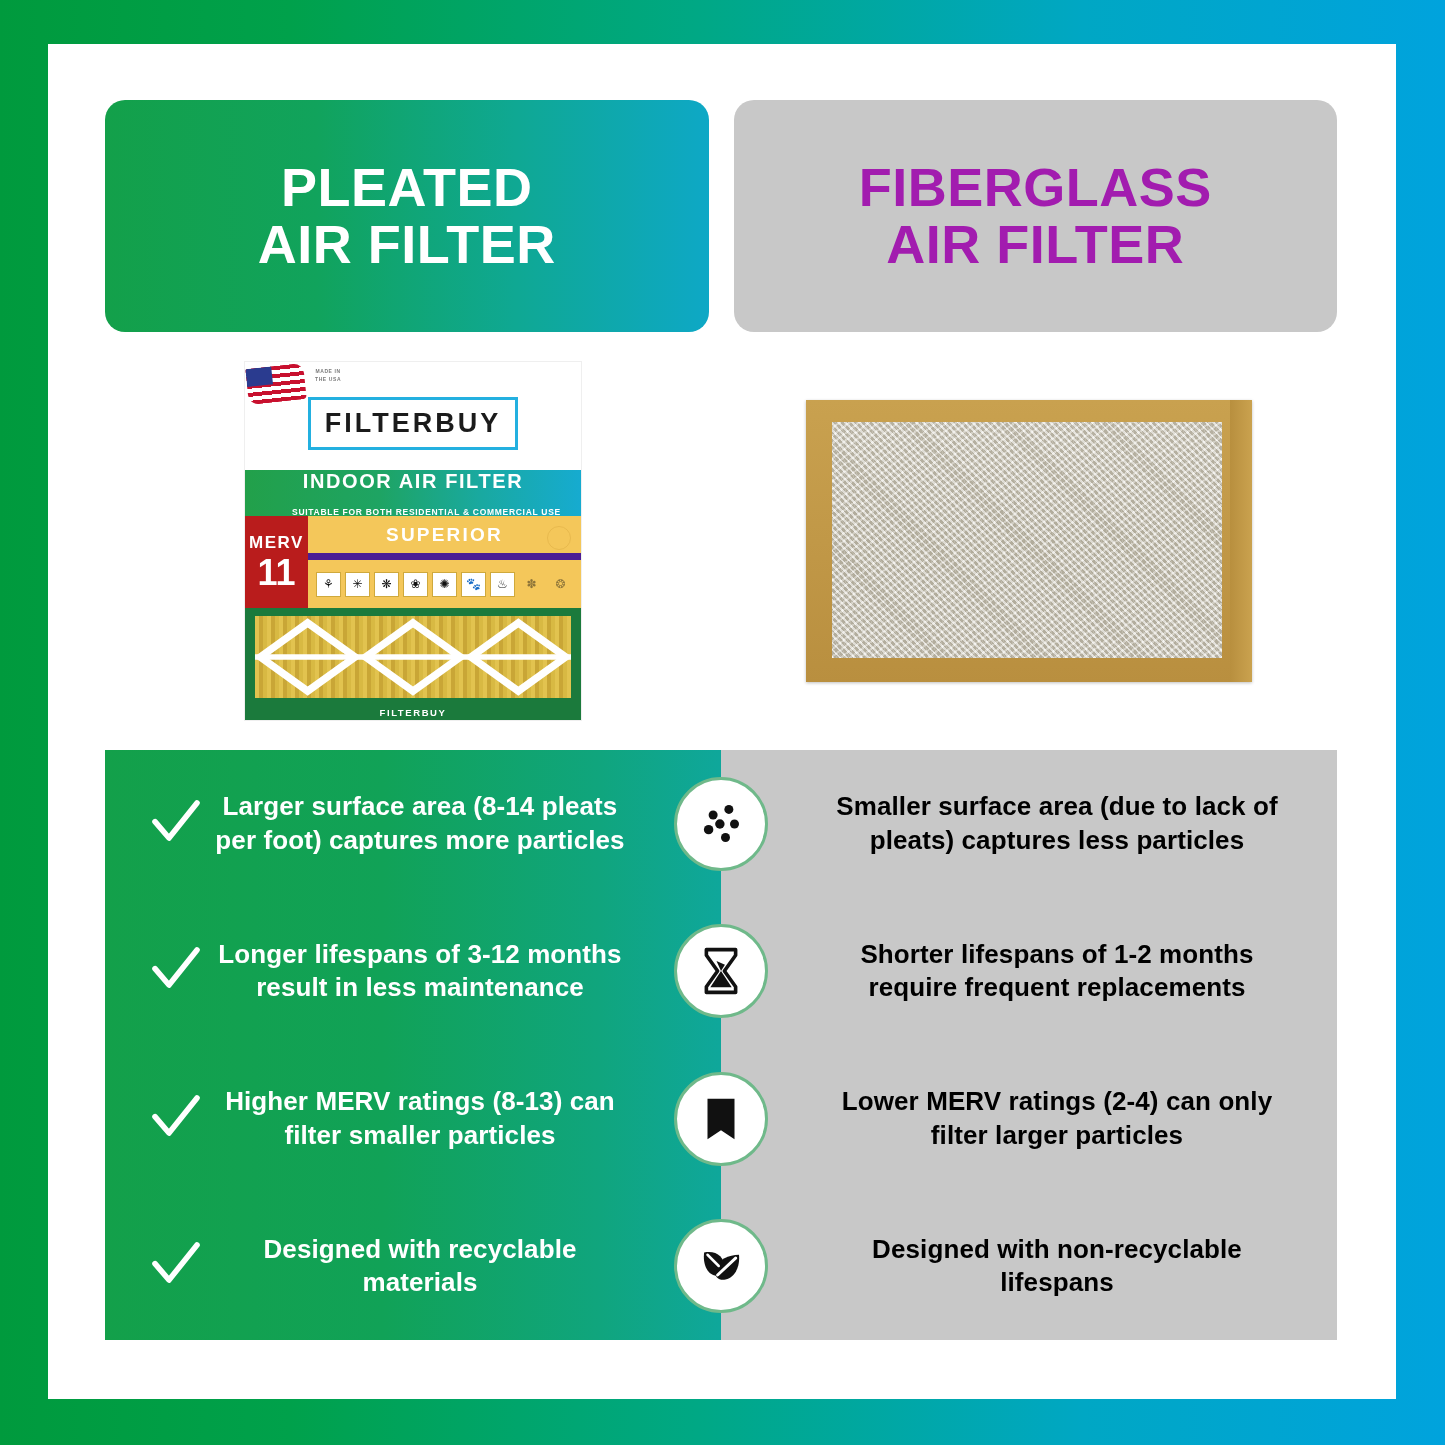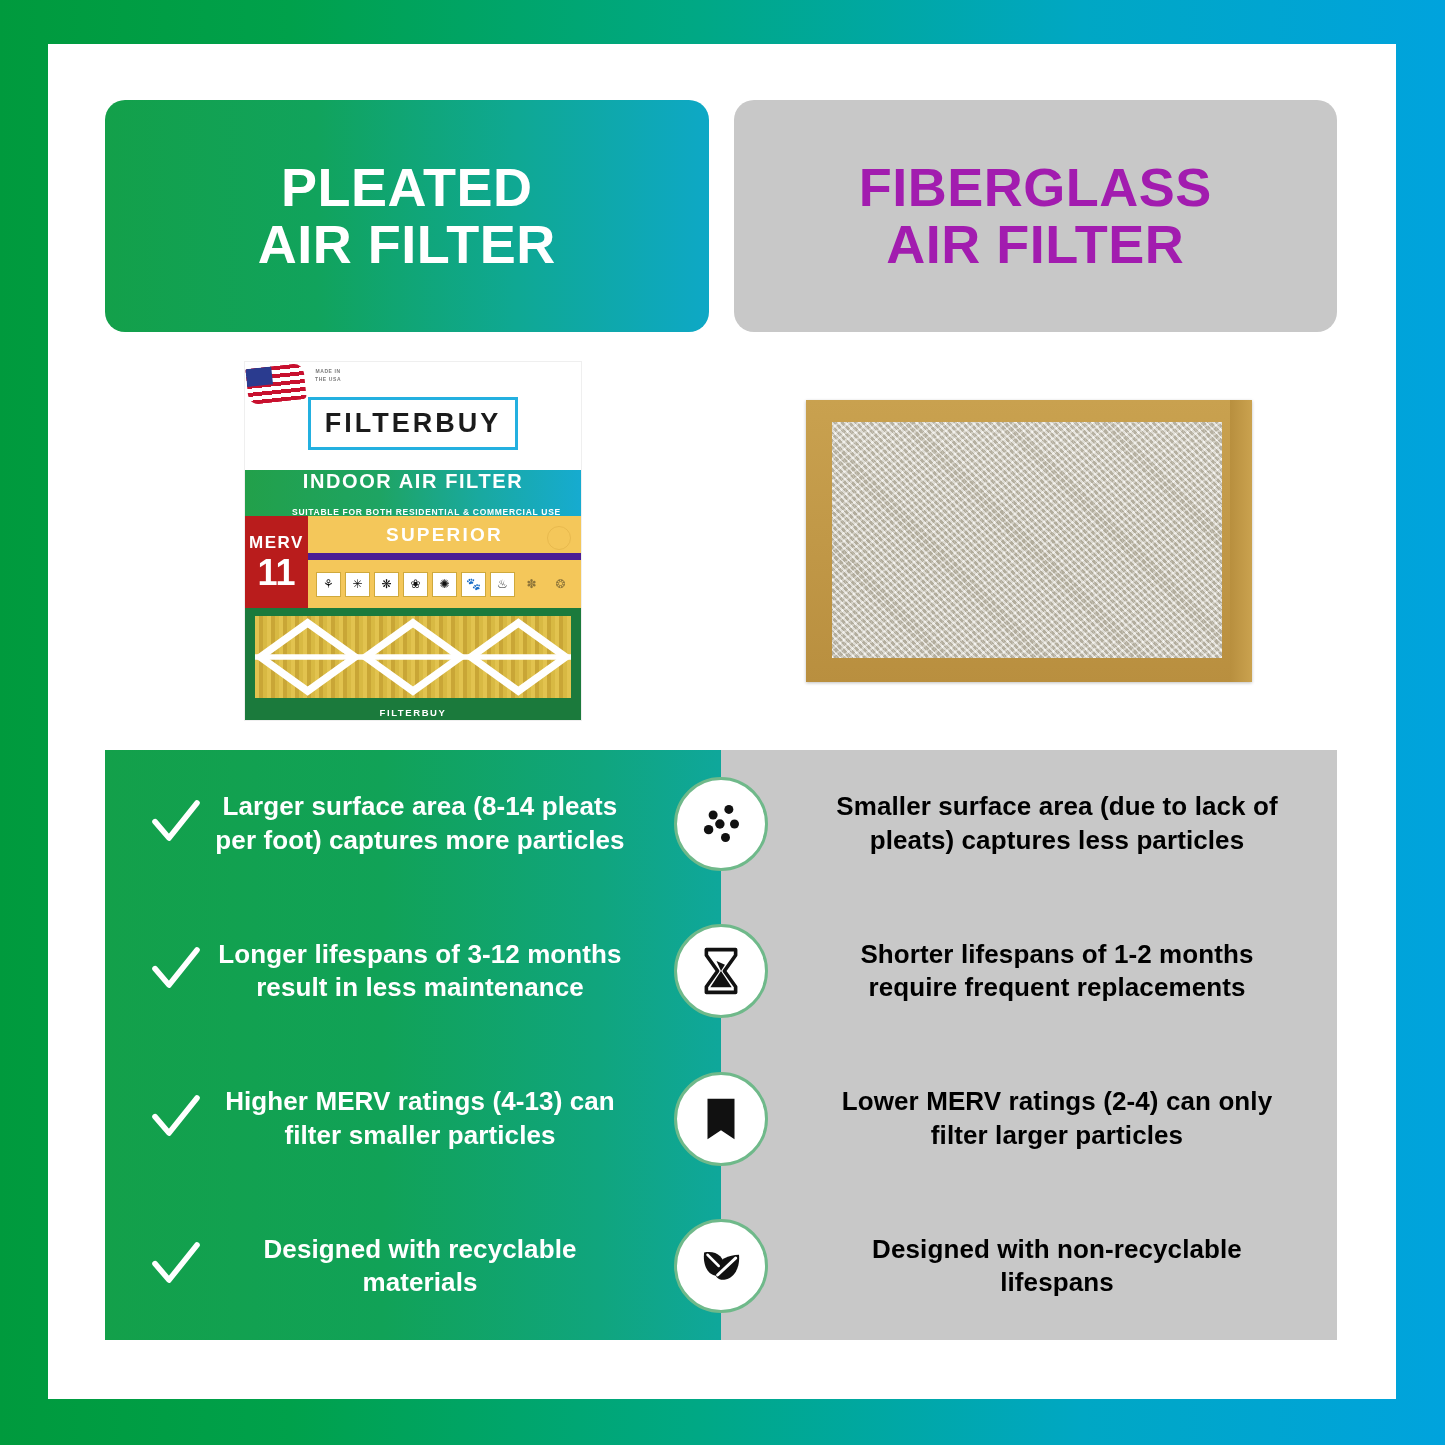--- a/index.html
+++ b/index.html
@@ -300,21 +300,21 @@
                 </svg>
             </div>
             <div class="rtext">Longer lifespans of 3-12 months result in less maintenance</div>
           </div>
           <div class="row row-left">
             <div class="check">
               <svg viewBox="0 0 24 24" fill="none" stroke="#ffffff" stroke-width="2.4" stroke-linecap="round" stroke-linejoin="round">
                   <path d="M3 11 L9 18 L21 3"></path>
                 </svg>
             </div>
-            <div class="rtext">Higher MERV ratings (4-13) can filter smaller particles</div>
+            <div class="rtext">Higher MERV ratings (8-13) can filter smaller particles</div>
           </div>
           <div class="row row-left">
             <div class="check">
               <svg viewBox="0 0 24 24" fill="none" stroke="#ffffff" stroke-width="2.4" stroke-linecap="round" stroke-linejoin="round">
                   <path d="M3 11 L9 18 L21 3"></path>
                 </svg>
             </div>
             <div class="rtext">Designed with recyclable materials</div>
           </div>
         </div>

